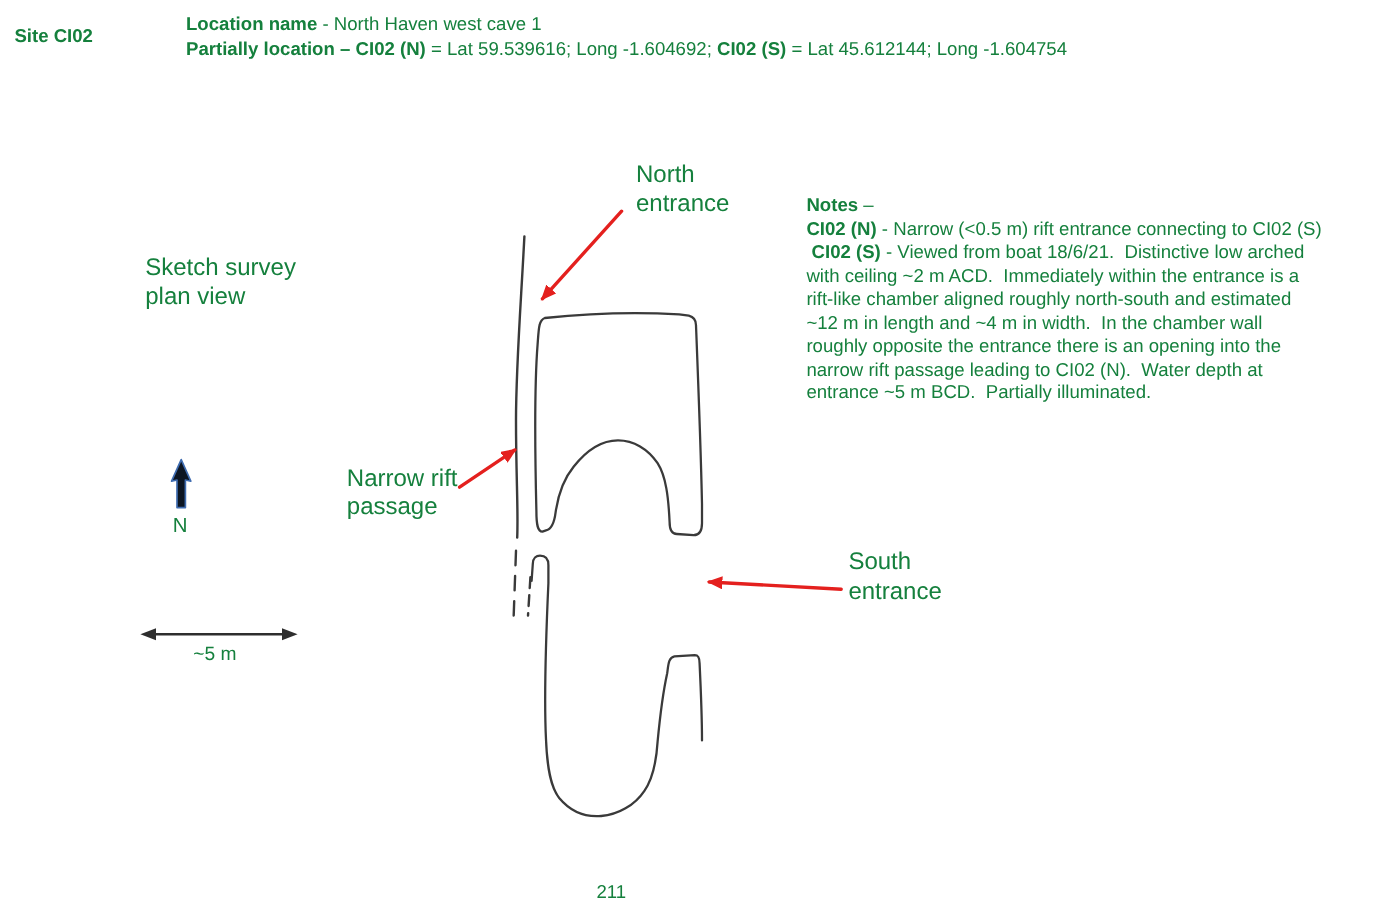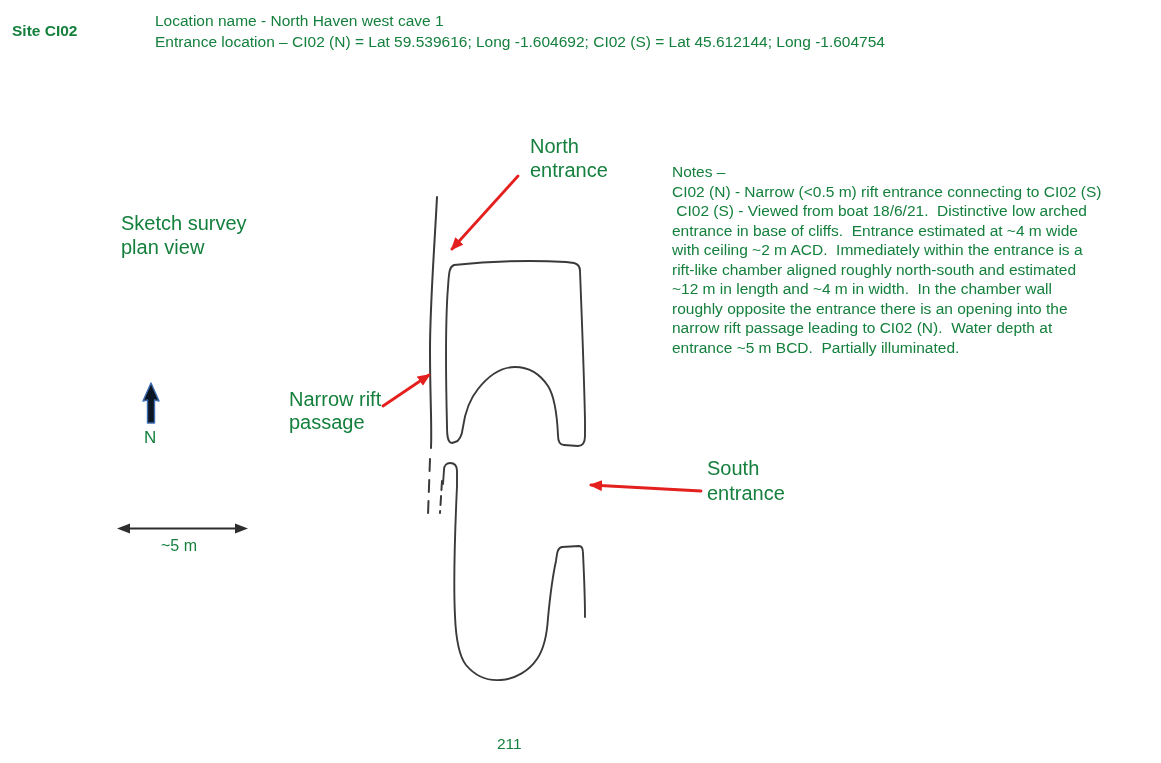--- a/index.html
+++ b/index.html
@@ -7,21 +7,21 @@
   .page {
     position: relative;
     width: 1161px;
     height: 763px;
     background: #ffffff;
     font-family: "Liberation Sans", sans-serif;
     color: #15803d;
     overflow: hidden;
   }
   .abs { position: absolute; }
-  .b { font-weight: normal; }
+  .b { font-weight: bold; }
   .site-label {
     left: 12px; top: 22px;
     font-size: 15.5px; font-weight: bold;
     white-space: pre;
   }
   .header-block {
     left: 155px; top: 10px;
     font-size: 15.5px; line-height: 21px;
   }
   .header-line { white-space: pre; }
@@ -49,21 +49,21 @@
 </style>
 </head>
 <body>
 
 <div class="page">
 
   <div class="abs site-label">Site CI02</div>
 
   <div class="abs header-block">
     <div class="header-line"><span class="b">Location name</span><span> - North Haven west cave 1</span></div>
-    <div class="header-line"><span class="b">Entrance location – </span><span class="b">CI02 (N)</span><span> = Lat 59.539616; Long -1.604692; </span><span class="b">CI02 (S)</span><span> = Lat 45.612144; Long -1.604754</span></div>
+    <div class="header-line"><span class="b">Partially location – </span><span class="b">CI02 (N)</span><span> = Lat 59.539616; Long -1.604692; </span><span class="b">CI02 (S)</span><span> = Lat 45.612144; Long -1.604754</span></div>
   </div>
 
   <svg class="abs sketch-layer" width="1161" height="763" viewBox="0 0 1161 763" fill="none" stroke-linecap="round" stroke-linejoin="round">
     <defs>
       <marker id="red-head" markerUnits="userSpaceOnUse" markerWidth="15" markerHeight="12" refX="11" refY="5.5" orient="auto">
         <path d="M0,0 L13,5.5 L0,11 Z" stroke="none" fill="#e4201e"></path>
       </marker>
     </defs>
 
     <path d="M437,197 C434,255 430,305 430,350 C430,398 432,425 431,448" stroke-width="2" stroke="#3a3a3a"></path>
@@ -106,21 +106,20 @@
 passage</div>
   <div class="abs diagram-label lbl-south-entrance">South
 entrance</div>
   <div class="abs diagram-label lbl-compass">N</div>
   <div class="abs diagram-label lbl-scale">~5 m</div>
 
   <div class="abs notes-block">
     <div class="note-line"><span class="b">Notes</span><span> –</span></div>
     <div class="note-line"><span class="b">CI02 (N)</span><span> - Narrow (&lt;0.5 m) rift entrance connecting to CI02 (S)</span></div>
     <div class="note-line"><span class="b"> CI02 (S)</span><span> - Viewed from boat 18/6/21.  Distinctive low arched</span></div>
-    <div class="note-line"><span class="b"></span><span>entrance in base of cliffs.  Entrance estimated at ~4 m wide</span></div>
     <div class="note-line"><span class="b"></span><span>with ceiling ~2 m ACD.  Immediately within the entrance is a</span></div>
     <div class="note-line"><span class="b"></span><span>rift-like chamber aligned roughly north-south and estimated</span></div>
     <div class="note-line"><span class="b"></span><span>~12 m in length and ~4 m in width.  In the chamber wall</span></div>
     <div class="note-line"><span class="b"></span><span>roughly opposite the entrance there is an opening into the</span></div>
     <div class="note-line"><span class="b"></span><span>narrow rift passage leading to CI02 (N).  Water depth at</span></div>
     <div class="note-line"><span class="b"></span><span>entrance ~5 m BCD.  Partially illuminated.</span></div>
   </div>
 
   <div class="abs page-number">211</div>
 

